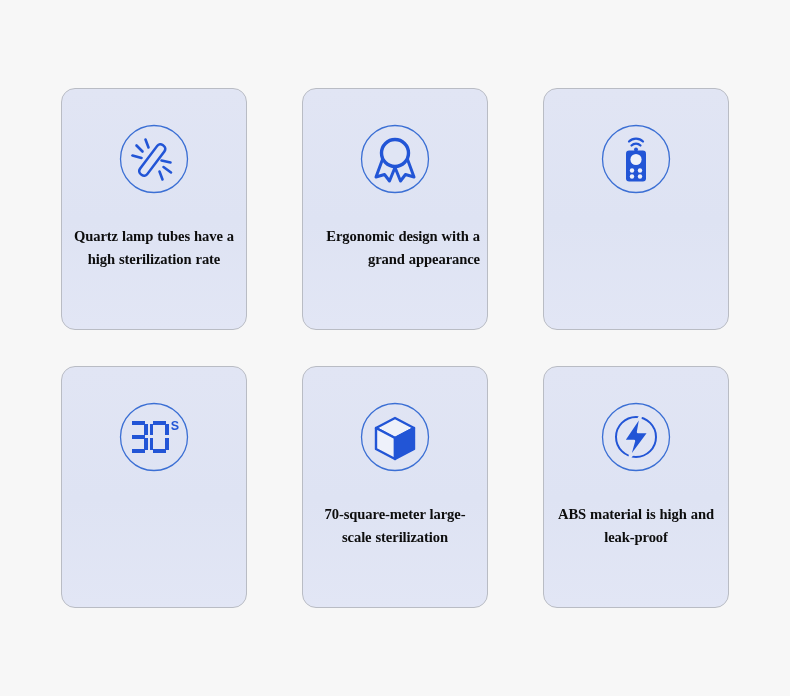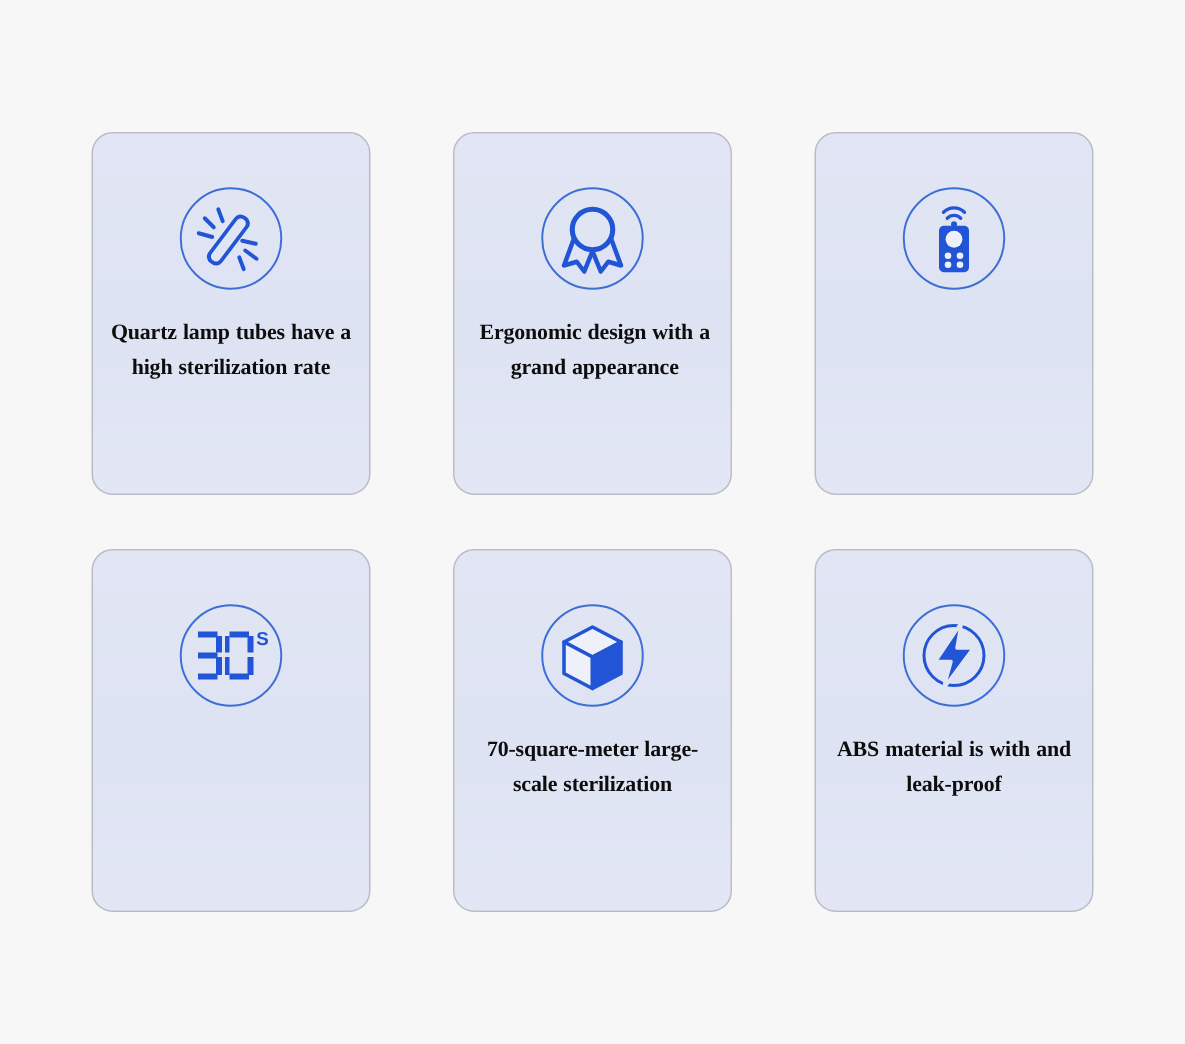--- a/index.html
+++ b/index.html
@@ -51,33 +51,33 @@
     justify-content: center;
   }
 
   .card-icon-wrap svg {
     display: block;
     width: 78px;
     height: 78px;
   }
 
   .card-label {
-    margin-top: 13px;
+    margin-top: 27px;
     width: 100%;
     padding: 0 7px;
     font-size: 14.6px;
     font-weight: bold;
     line-height: 1.55;
     color: #0d0d0d;
     letter-spacing: -0.1px;
     word-spacing: 0.5px;
   }
 
   .align-center { text-align: center; }
-  .align-left   { text-align: center; padding-left: 10px; }
+  .align-left   { text-align: right; padding-left: 10px; }
 
   
   .seg-display {
     display: flex;
     align-items: flex-start;
     justify-content: center;
     gap: 2px;
   }
   .seg-digit {
     position: relative;
@@ -201,16 +201,16 @@
   </div>
 
   <div class="feature-card">
     <div class="card-icon-wrap">
       <svg viewBox="0 0 78 78" xmlns="http://www.w3.org/2000/svg">
         <circle cx="39" cy="39" r="33.5" fill="none" stroke="#3b6fd4" stroke-width="1.3"></circle>
         <circle cx="39" cy="39" r="20" fill="none" stroke="#2255d6" stroke-width="2"></circle>
         <path d="M44 17 L26.5 43 L37 43 L32 61 L52 34 L41 34 Z" fill="#2255d6" stroke="#e0e5f4" stroke-width="2.4" stroke-linejoin="round"></path>
       </svg>
     </div>
-    <div class="card-label align-center">ABS material is with and leak-proof</div>
+    <div class="card-label align-center">ABS material is high and leak-proof</div>
   </div>
 
 </div>
 
 </body></html>

